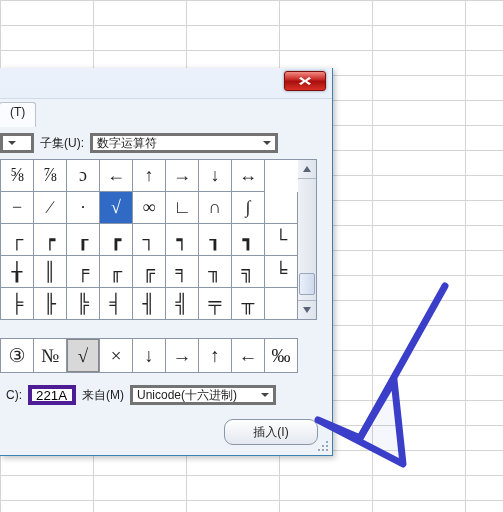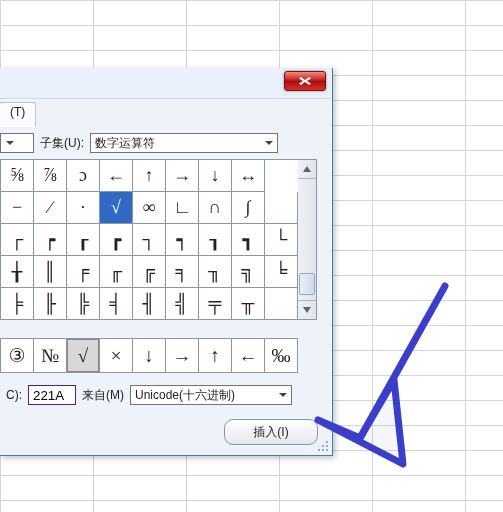--- a/index.html
+++ b/index.html
@@ -14,42 +14,42 @@
     background:linear-gradient(#eaf1fb,#dfe8f6);box-shadow:2px 2px 6px rgba(0,0,0,.25)}
   .titlebar{height:30px;position:relative}
   .close-btn{position:absolute;right:6px;top:3px;width:40px;height:18px;border:1px solid #7a0e0e;border-radius:3px;
     background:linear-gradient(#f28b82,#c5221f 45%,#a50e0e 50%,#d93025);display:flex;align-items:center;justify-content:center;
     box-shadow:0 0 3px rgba(0,0,0,.4)}
   .close-btn svg{display:block}
   .body{background:#eef3fa;border-top:1px solid #cfd9e8;padding:4px 8px 10px 0}
   .tabrow{height:22px;position:relative;margin-bottom:6px}
   .tab{position:absolute;left:-1px;top:-1px;height:22px;padding:2px 10px 0;border:1px solid #b8c2d0;border-bottom:none;background:#fbfcff;border-radius:3px 3px 0 0}
   .row{display:flex;align-items:center;height:24px}
-  .dd{height:20px;border:1px solid #737373;background:#fff;display:inline-flex;align-items:center;justify-content:space-between;box-sizing:border-box}
+  .dd{height:20px;border:3px solid #737373;background:#fff;display:inline-flex;align-items:center;justify-content:space-between;box-sizing:border-box}
   .dd .ar{width:17px;height:18px;display:flex;align-items:center;justify-content:center;color:#444}
   .dd .ar::after{content:"";border:4px solid transparent;border-top-color:#444;margin-top:3px}
   .dd .txt{flex:1;padding:0 4px;text-align:left;white-space:nowrap;overflow:hidden}
   .lbl{padding:0 6px;white-space:nowrap}
   
   .gridwrap{display:flex;margin-top:4px}
   .grid{border:1px solid #8b97a8;border-right:none;border-bottom:none;display:grid;grid-template-columns:repeat(9,33px);grid-auto-rows:32px;background:#fff}
   .cell{border-right:1px solid #8b97a8;border-bottom:1px solid #8b97a8;display:flex;align-items:center;justify-content:center;font-size:18px;font-family:"Cambria Math","Segoe UI Symbol",serif}
   .sel{background:#316ac5;color:#fff}
   .scrollbar{width:18px;border:1px solid #8b97a8;border-left:none;background:linear-gradient(to right,#eef1f6,#dfe4ec);display:flex;flex-direction:column}
   .sb-btn{height:18px;border-bottom:1px solid #b0b7c4;display:flex;align-items:center;justify-content:center}
   .sb-btn:last-child{border-bottom:none;border-top:1px solid #b0b7c4}
   .sb-track{flex:1;position:relative}
   .sb-thumb{position:absolute;left:1px;right:1px;top:94px;height:20px;background:linear-gradient(to right,#eaf0fa,#cfd9eb);border:1px solid #9aa6ba;border-radius:2px}
   
   .recent{margin-top:18px;display:flex}
   .recent .grid2{display:grid;grid-template-columns:repeat(9,33px);grid-auto-rows:34px;border:1px solid #8b97a8;border-right:none;border-bottom:none;background:#fff}
   .recent .grid2 .cell{font-size:19px}
   
   .coderow{display:flex;align-items:center;margin-top:10px;height:24px}
-  .inp{height:20px;border:1px solid #4c1d95;background:#fff;padding:0 4px;box-sizing:border-box}
+  .inp{height:20px;border:4px solid #4c1d95;background:#fff;padding:0 4px;box-sizing:border-box}
   
   .btnbar{display:flex;justify-content:flex-end;gap:10px;margin-top:12px;padding-right:6px}
   .btn{min-width:72px;height:24px;border:1px solid #8b97a8;border-radius:9px;background:linear-gradient(#fefefe,#e4e8ef);display:flex;align-items:center;justify-content:center;padding:0 10px}
   .btn.primary{border-color:#3c7fb1;box-shadow:0 0 4px rgba(60,127,177,.9)}
   .resizer{position:absolute;right:3px;bottom:3px;width:12px;height:12px}
   .resizer svg{display:block}
   
   .annot{position:absolute;left:0;top:0;pointer-events:none}
 </style>
 </head>
@@ -160,21 +160,21 @@
           <div class="cell">↑</div>
           <div class="cell">←</div>
           <div class="cell">‰</div>
         </div>
     </div>
 
     <div class="coderow">
       <span class="lbl">C):</span>
       <input class="inp" style="width: 48px;" value="221A">
       <span class="lbl">来自(M)</span>
-      <div class="dd" style="width:162px">
+      <div class="dd" style="width:146px">
         <span class="txt">Unicode(十六进制)</span>
         <span class="ar"></span>
       </div>
     </div>
 
     <div class="btnbar">
       <div class="btn">
         <span>插入(I)</span>
       </div>
     </div>

